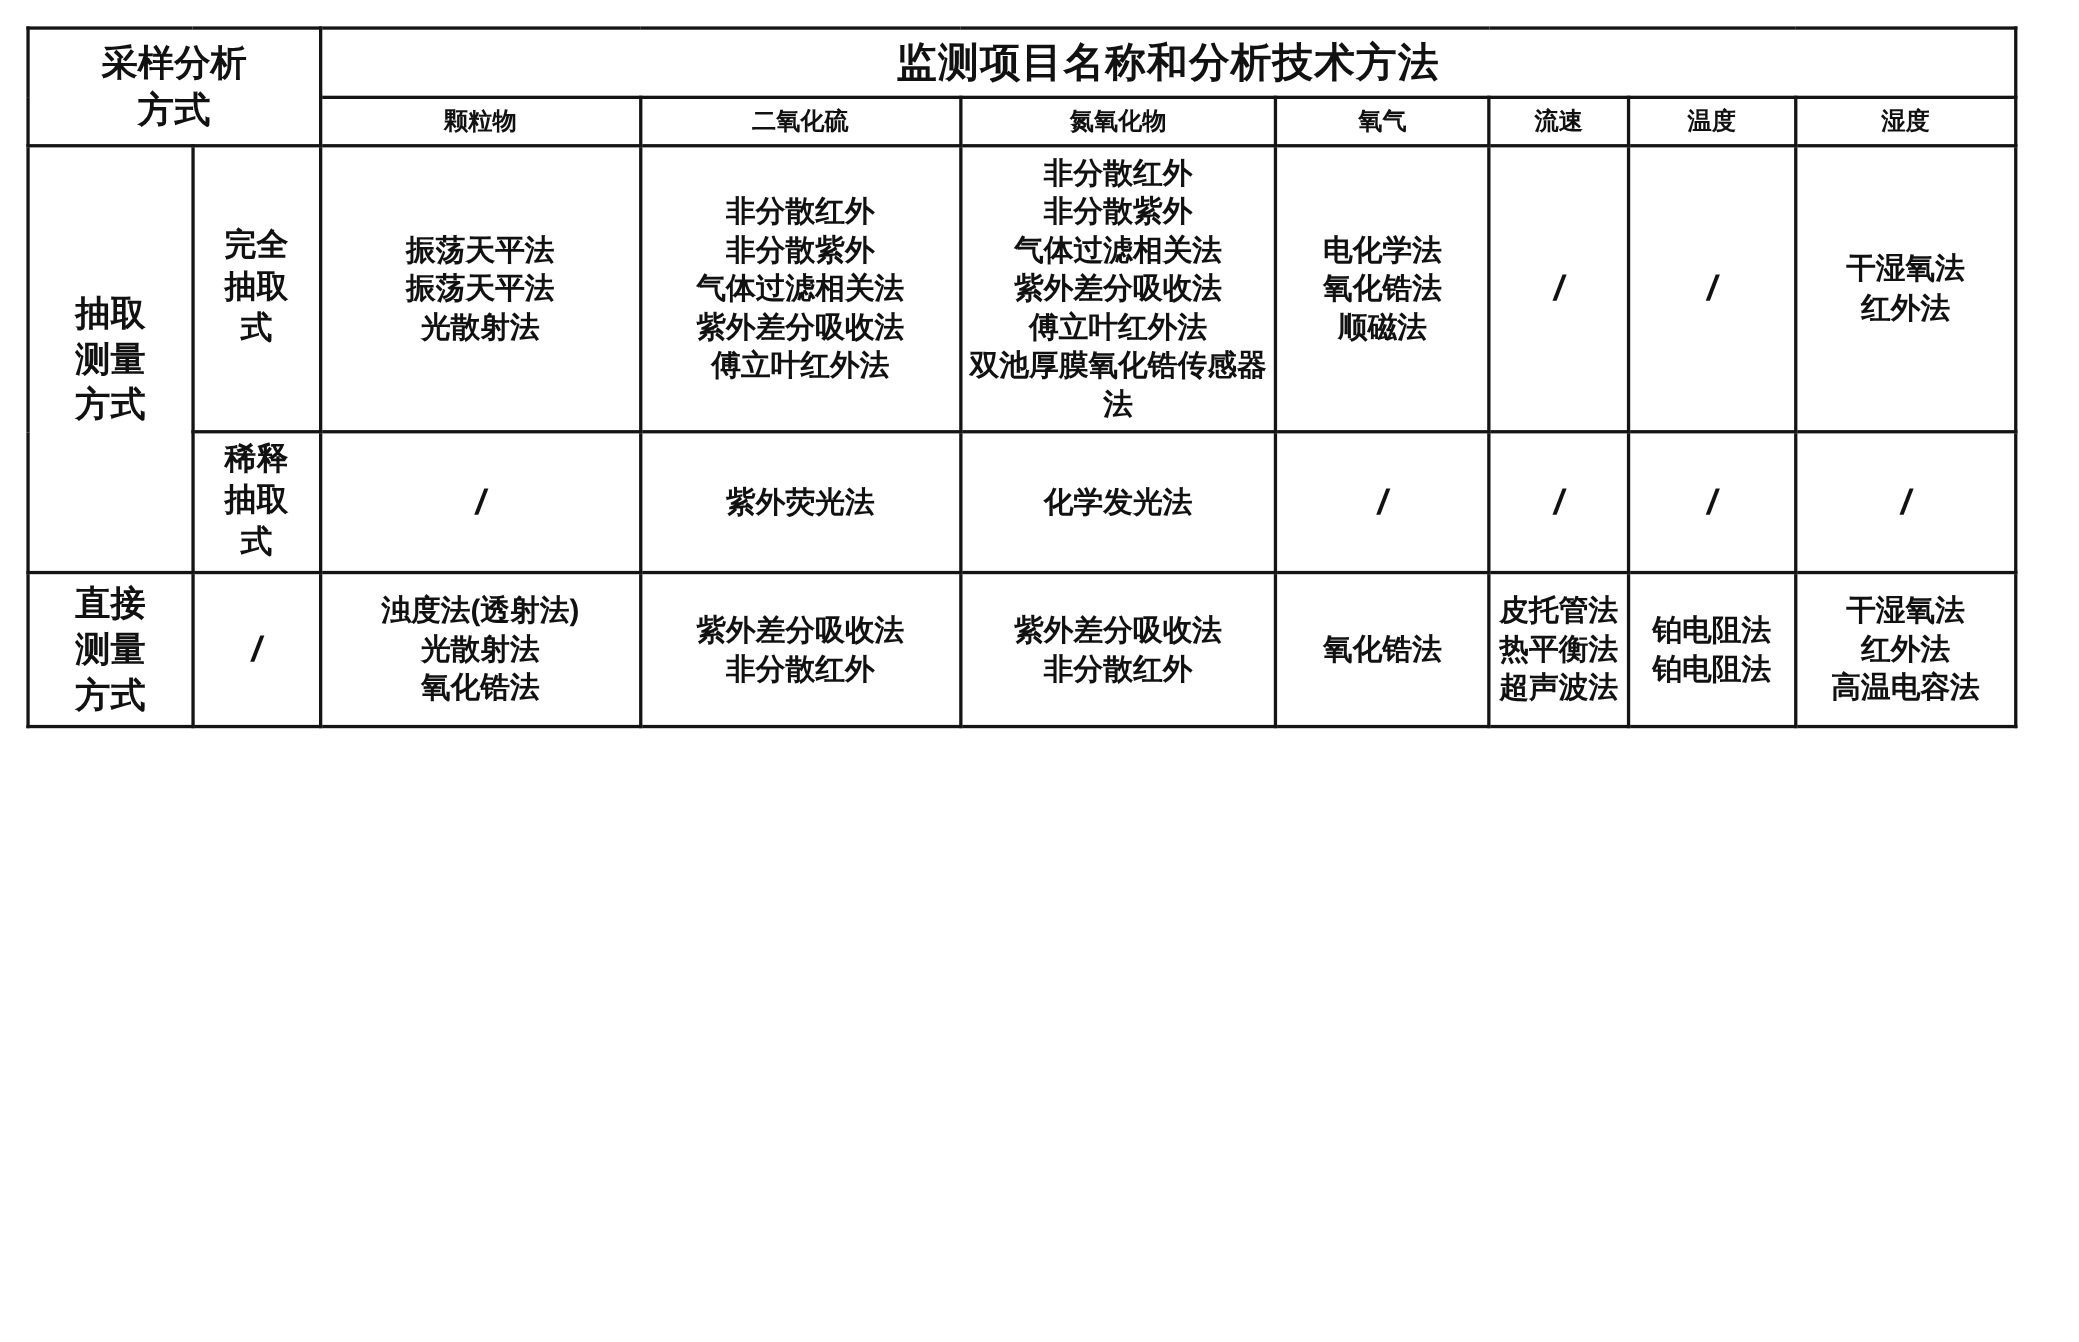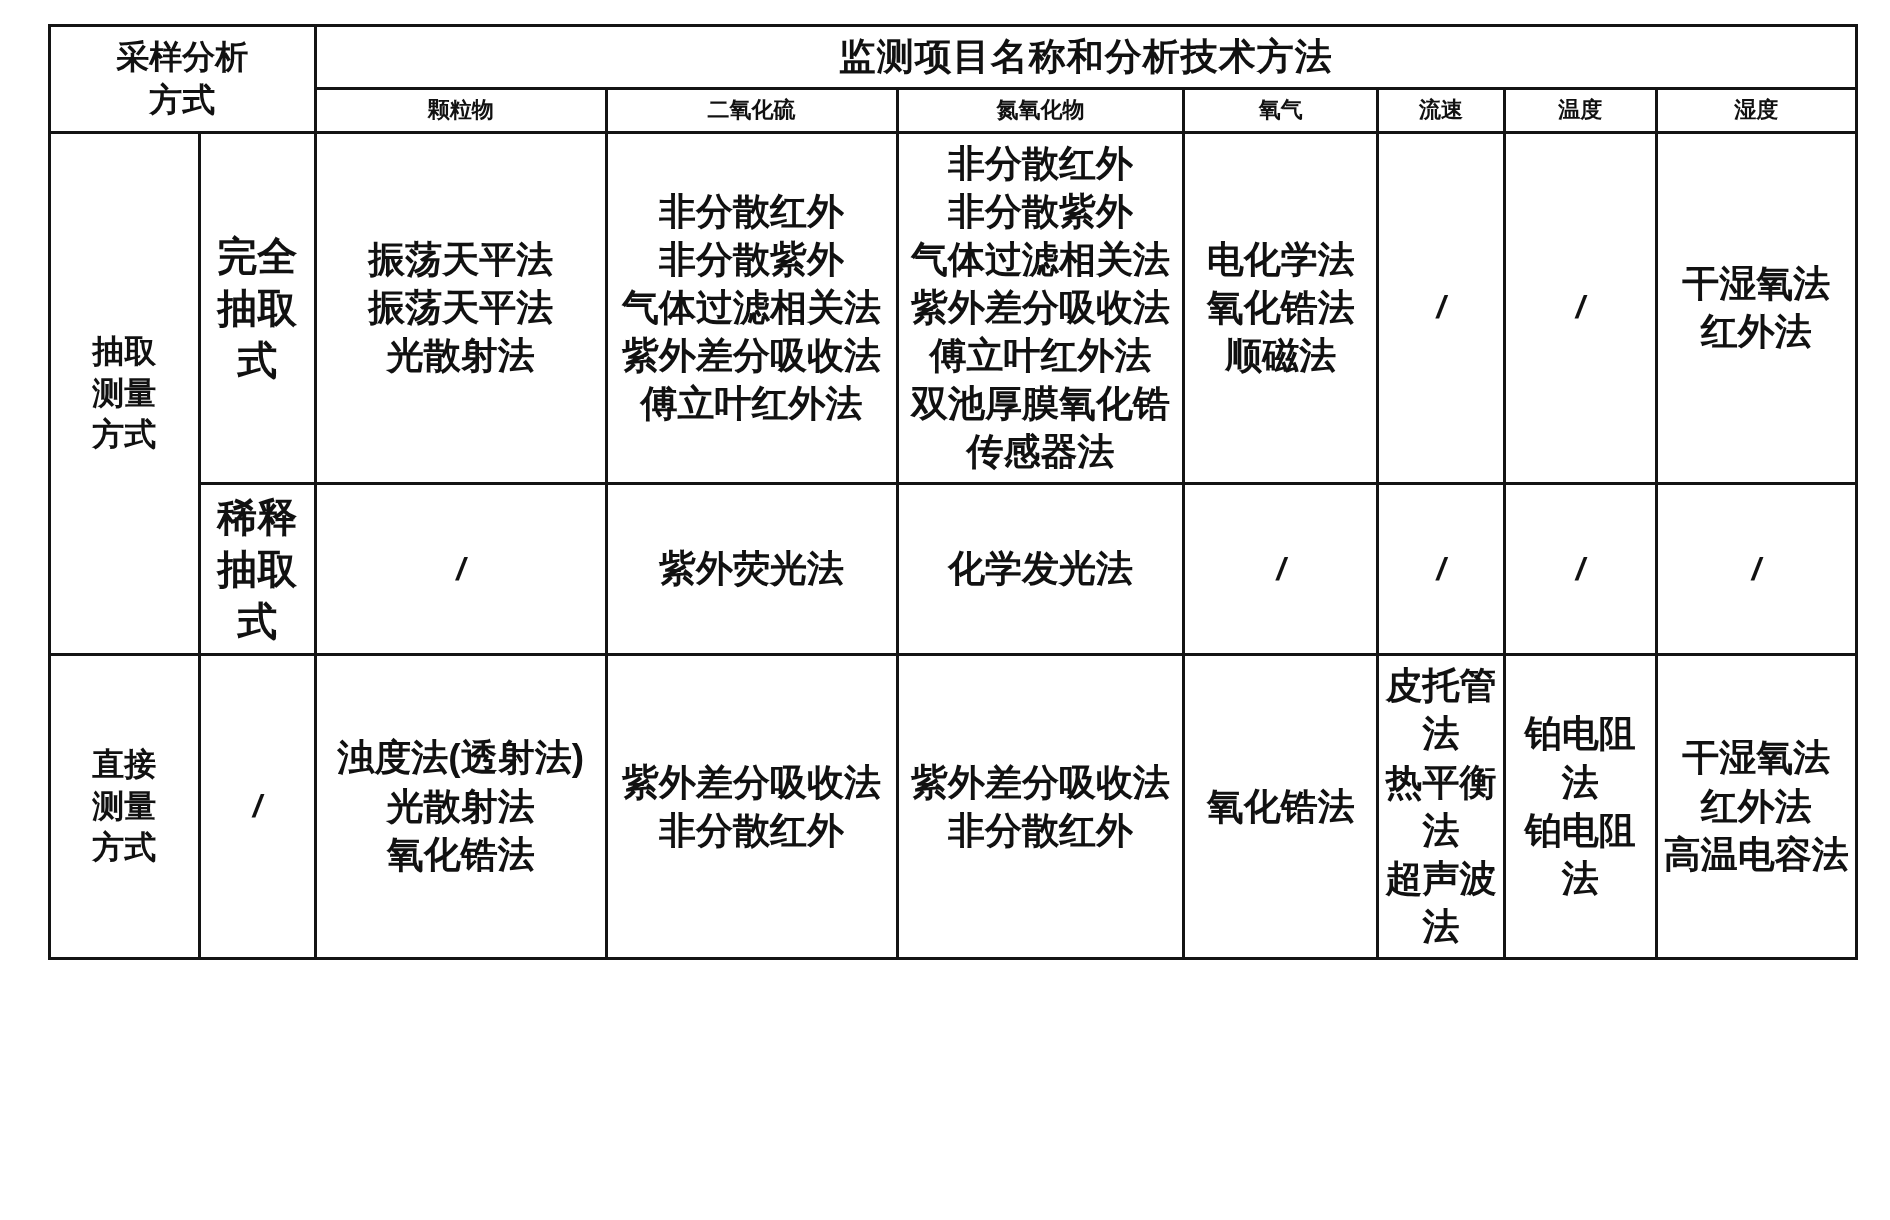--- a/index.html
+++ b/index.html
@@ -12,21 +12,21 @@
     height: 1220px;
     font-family: "Liberation Sans", "DejaVu Sans", sans-serif;
     color: #1a1a1a;
     overflow: hidden;
   }
   .sheet {
     width: 1890px;
     height: 1220px;
     position: relative;
     box-sizing: border-box;
-    padding: 24px 40px 20px 48px;
+    padding: 24px 40px 20px 24px;
   }
   table.monitor-table {
     border-collapse: collapse;
     width: 1810px;
     table-layout: fixed;
     background: #fff;
   }
   table.monitor-table td,
   table.monitor-table th {
     border: 3px solid #141414;
@@ -45,30 +45,31 @@
   }
   .hdr-group {
     font-size: 37px;
     letter-spacing: 1px;
   }
   .hdr-param {
     font-size: 22px;
   }
   
   .cell-text {
-    font-size: 37px;
+    font-size: 27px;
     line-height: 1.34;
   }
   .rowlabel {
     font-size: 32px;
     line-height: 1.3;
   }
   .sublabel {
-    font-size: 40px;
+    font-size: 29px;
     line-height: 1.3;
+    font-family: Liberation Mono, monospace;
   }
   .slash {
     font-size: 32px;
     font-style: italic;
     font-weight: bold;
   }
   .stack > div {
     white-space: normal;
   }
   

